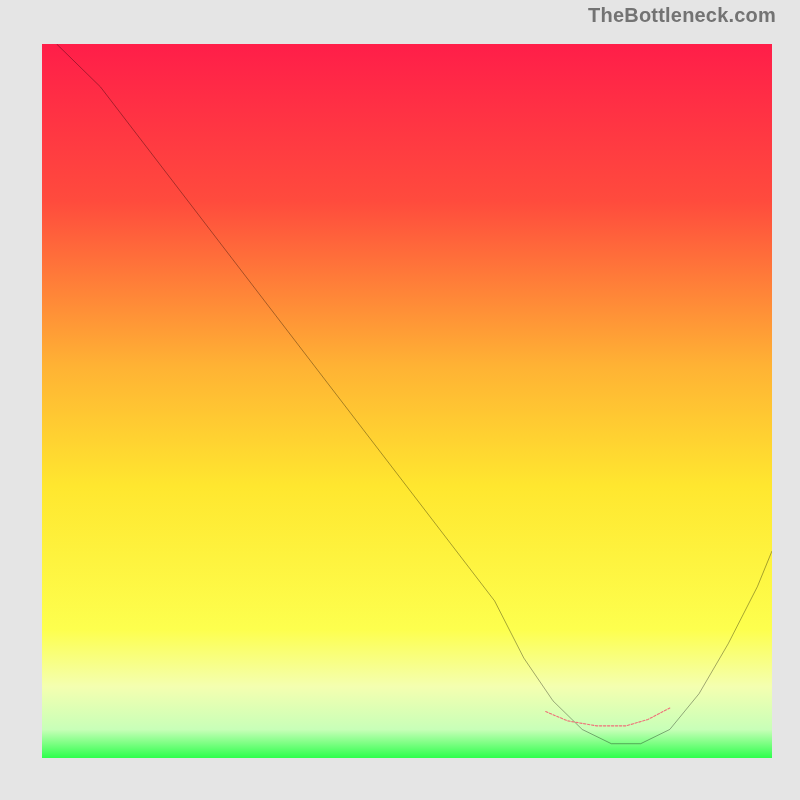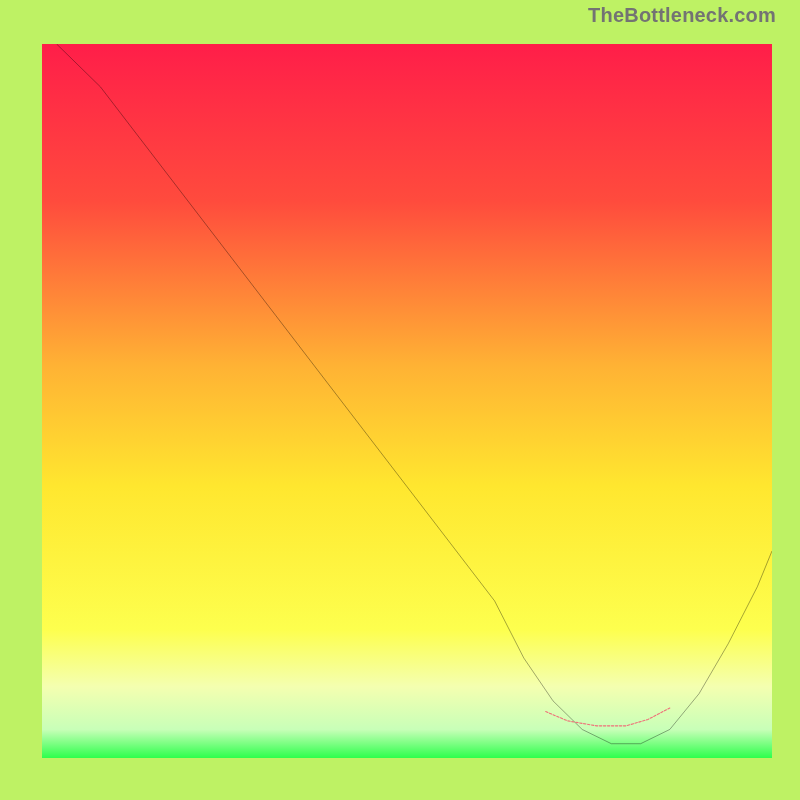--- a/index.html
+++ b/index.html
@@ -8,21 +8,21 @@
     width: 800px;
     height: 800px;
     background: #000;
     font-family: Arial, Helvetica, sans-serif;
     overflow: hidden;
   }
   .frame {
     box-sizing: border-box;
     width: 800px;
     height: 800px;
-    background: #bef264;
+    background: #e5e5e5;
     padding: 44px 28px 42px 42px; 
     position: relative;
   }
   .watermark {
     position: absolute;
     top: 4px;
     right: 24px;
     color: #737373;
     font-size: 20px;
     font-weight: 600;

